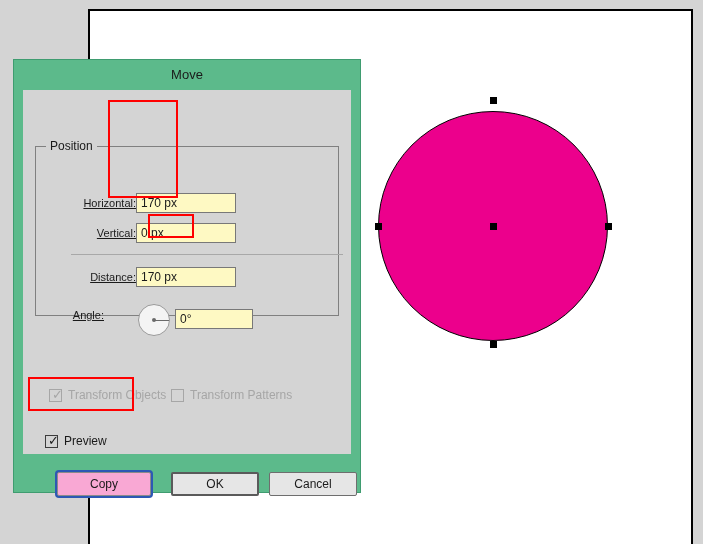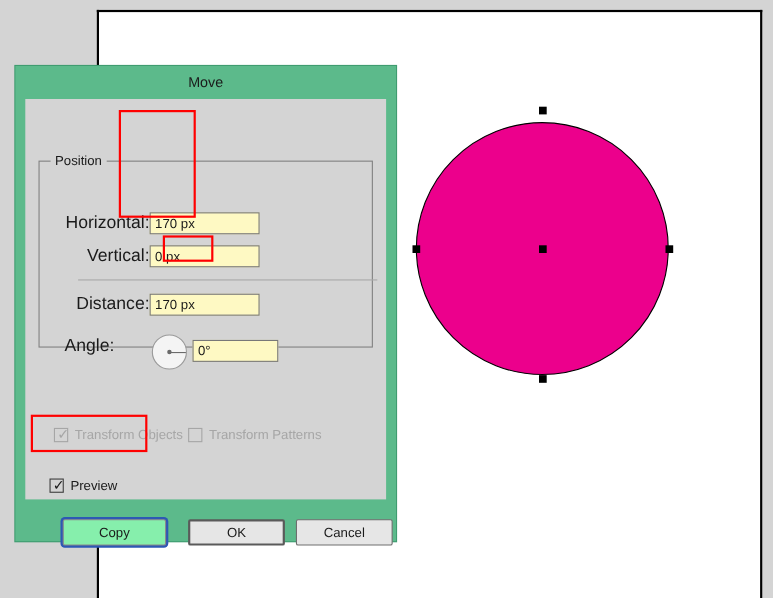--- a/index.html
+++ b/index.html
@@ -132,23 +132,24 @@
   
   .field-row {
     position: absolute;
     height: 20px;
   }
   .field-label {
     position: absolute;
     right: 0;
     top: 0;
     line-height: 20px;
-    font-size: 16px;
+    font-size: 11px;
     color: #1a1a1a;
     white-space: nowrap;
+    text-decoration: underline;
   }
   .field-input {
     position: absolute;
     width: 100px;
     height: 20px;
     background: #fef9c3;
     border: 1px solid #787878;
     box-sizing: border-box;
     line-height: 18px;
     padding-left: 4px;
@@ -258,21 +259,21 @@
     color: #1a1a1a;
     background: #e6e6e6;
     border: 1px solid #6e6e6e;
     box-sizing: border-box;
     border-radius: 2px;
   }
   #btn-copy {
     left: 34px;
     top: 382px;
     width: 94px;
-    background: #86efac;
+    background: #f9a8d4;
     border: 1px solid #8a8a8a;
     box-shadow: 0 0 0 2px #2d58b4;
   }
   #btn-ok     { left: 148px; top: 382px; width: 88px; border-width: 2px; border-color: #5a5a5a; line-height: 20px;}
   #btn-cancel { left: 246px; top: 382px; width: 88px; }
 
   
   .annot-rect {
     position: absolute;
     border: 2px solid #ff0000;

